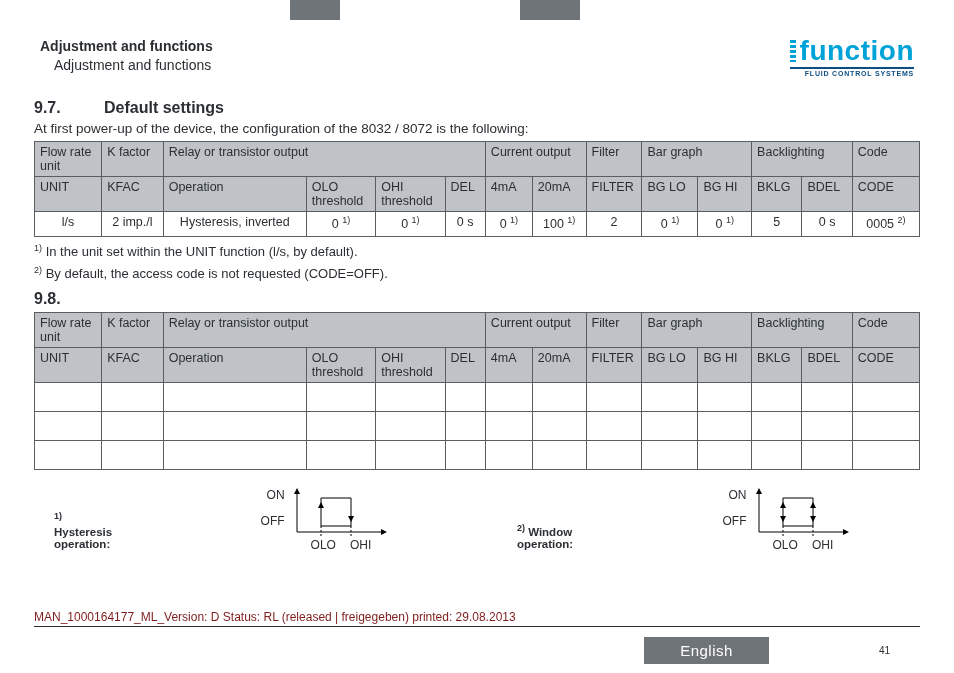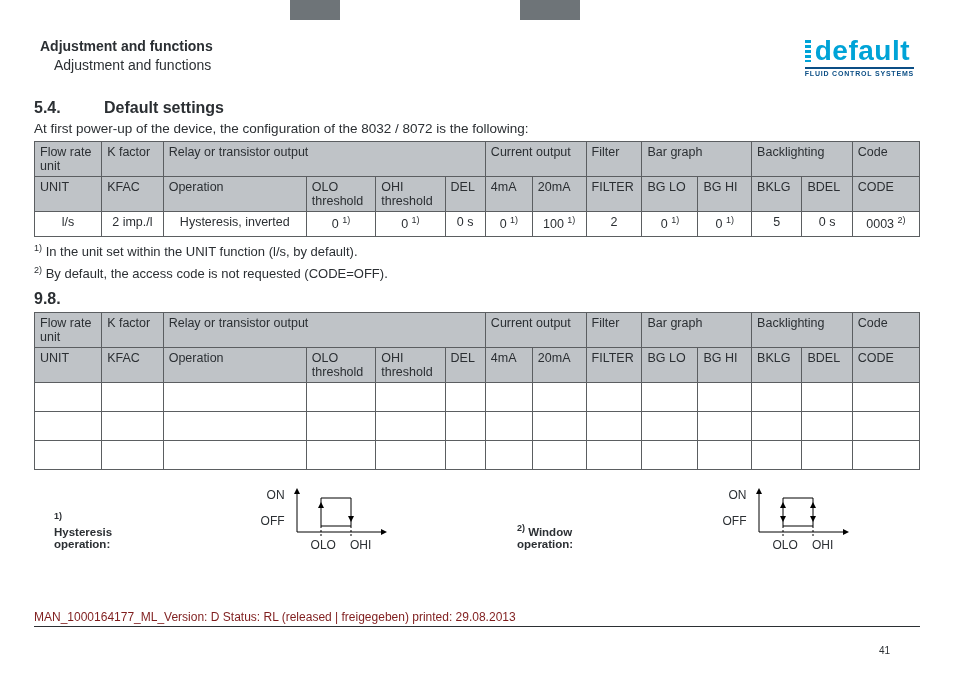--- a/index.html
+++ b/index.html
@@ -84,30 +84,30 @@
 <div class="topbars topbar-right"></div>
 
 <div class="header">
   <div class="crumbs">
     <div class="crumb-bold">Adjustment and functions</div>
     <div class="crumb-sub">Adjustment and functions</div>
   </div>
   <div class="logo">
     <span class="brand">
         <span class="dots"></span>
-        <span>default</span>
+        <span>function</span>
       </span>
     <span class="tag">FLUID CONTROL SYSTEMS</span>
   </div>
 </div>
 
 <div class="content">
 
   <h2>
-    <span class="num">5.4.</span>
+    <span class="num">9.7.</span>
     <span>Default settings</span>
   </h2>
   <p class="intro">At first power-up of the device, the configuration of the 8032 / 8072 is the following:</p>
 
   <table>
     <colgroup>
       <col style="width:60px">
         <col style="width:55px">
         <col style="width:128px">
       <col style="width:62px">
@@ -156,21 +156,21 @@
       <td><span>0</span> <span class="sup">1)</span></td>
       <td><span>0</span> <span class="sup">1)</span></td>
       <td>0 s</td>
       <td><span>0</span> <span class="sup">1)</span></td>
       <td><span>100</span> <span class="sup">1)</span></td>
       <td>2</td>
       <td><span>0</span> <span class="sup">1)</span></td>
       <td><span>0</span> <span class="sup">1)</span></td>
       <td>5</td>
       <td>0 s</td>
-      <td><span>0003</span> <span class="sup">2)</span></td>
+      <td><span>0005</span> <span class="sup">2)</span></td>
     </tr>
   </tbody>
     </table>
 
   <p class="foot"><span class="sup">1)</span><span> In the unit set within the UNIT function (l/s, by default).</span></p>
   <p class="foot"><span class="sup">2)</span><span> By default, the access code is not requested (CODE=OFF).</span></p>
 
   <h2>
     <span class="num">9.8.</span>
   </h2>
@@ -350,14 +350,15 @@
           </table>
       </div>
     </div>
 
   </div>
 </div>
 
 <div class="bottomline">MAN_1000164177_ML_Version: D Status: RL (released | freigegeben)  printed: 29.08.2013</div>
 
 <div class="pagefoot">
+  <span class="lang-pill">English</span>
   <span class="pagenum">41</span>
 </div>
 
 </body></html>

